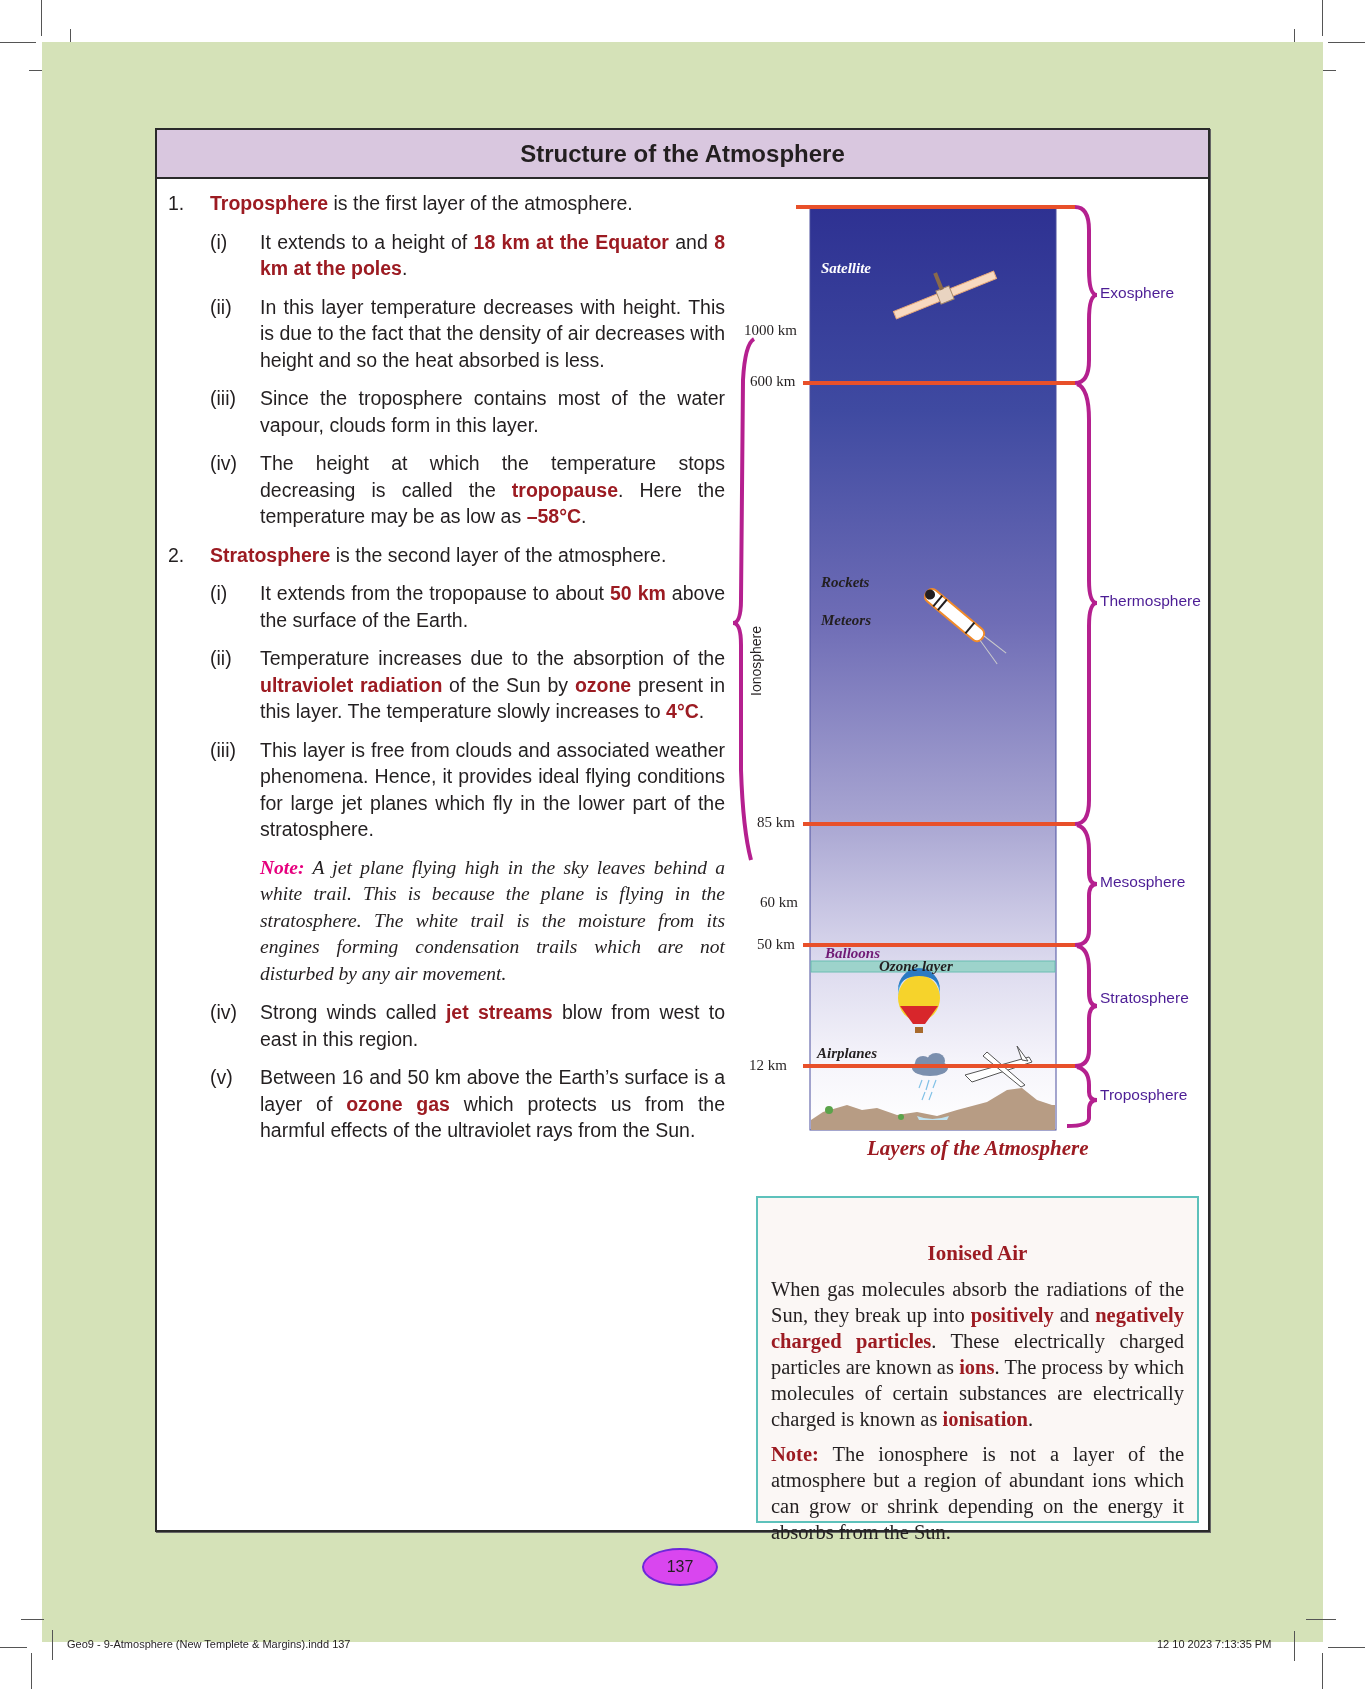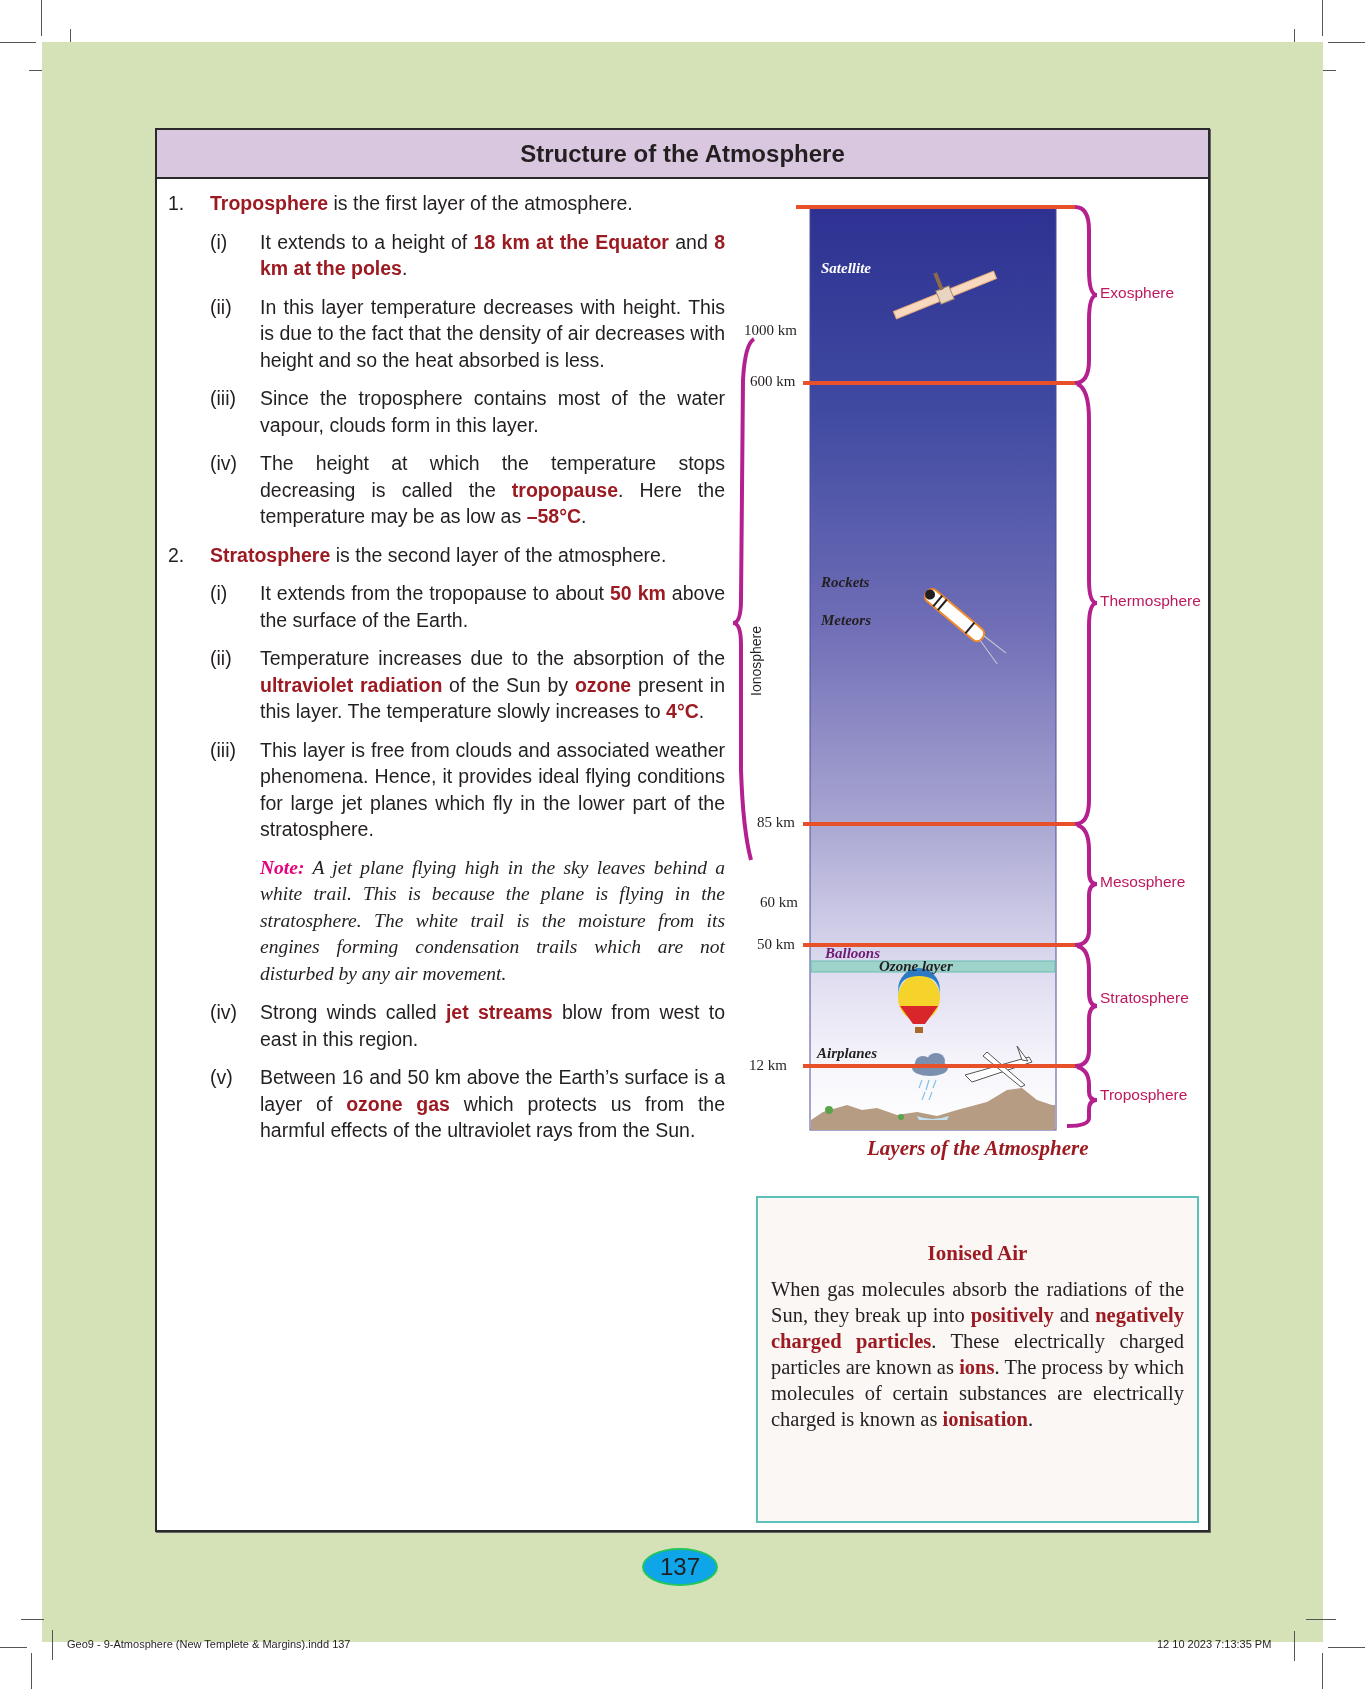--- a/index.html
+++ b/index.html
@@ -23,34 +23,34 @@
   .rom{width:50px;flex:none;}
   .sub{margin-left:42px;}
   .txt{flex:1;text-align:justify;}
   .indent{margin-left:92px;}
   .note-it{font-family:"Liberation Serif",serif;font-style:italic;font-size:19.5px;line-height:26.5px;text-align:justify;}
   .note-lbl{color:#e6007e;font-weight:bold;}
   
   .diagram{position:absolute;left:0;top:0;width:100%;height:100%;pointer-events:none;}
   .d-abs{position:absolute;}
   .km{position:absolute;font-family:"Liberation Serif",serif;font-size:15px;color:#231f20;}
-  .layer-label{position:absolute;font-size:15.5px;color:#be185d;}
+  .layer-label{position:absolute;font-size:15.5px;color:#4c1d95;}
   .obj-label{position:absolute;font-family:"Liberation Serif",serif;font-style:italic;font-weight:bold;font-size:15px;}
   .caption{position:absolute;font-family:"Liberation Serif",serif;font-style:italic;font-weight:bold;font-size:21px;color:#9c1b22;}
   .iono{position:absolute;font-size:14px;transform:rotate(-90deg);transform-origin:left top;}
   
   .ion-box{position:absolute;left:599px;top:1066px;width:443px;height:327px;background:#fbf7f5;
            border:2px solid #5dc1bb;box-sizing:border-box;padding:10px 13px 0 13px;
            font-family:"Liberation Serif",serif;font-size:20.5px;line-height:26px;}
   .ion-title{text-align:center;font-weight:bold;color:#9c1b22;font-size:21px;margin-bottom:10px;margin-top:32px;}
   .ion-p{text-align:justify;margin:0 0 9px 0;}
   .ion-r{color:#9c1b22;font-weight:bold;}
-  .pgnum{position:absolute;left:642px;top:1548px;width:76px;height:38px;border:2px solid #22c55e;
-         border-radius:50%;background:#0ea5e9;box-sizing:border-box;display:flex;align-items:center;justify-content:center;
-         font-size:24px;}
+  .pgnum{position:absolute;left:642px;top:1548px;width:76px;height:38px;border:2px solid #6d28d9;
+         border-radius:50%;background:#d946ef;box-sizing:border-box;display:flex;align-items:center;justify-content:center;
+         font-size:16px;}
   .slug{position:absolute;font-size:11px;color:#231f20;}
 </style>
 </head>
 <body>
 
 <div class="crop" style="left:41px;top:0;width:1px;height:36px"></div>
 <div class="crop" style="left:0;top:42px;width:36px;height:1px"></div>
 <div class="crop" style="left:70px;top:29px;width:1px;height:30px"></div>
 <div class="crop" style="left:29px;top:70px;width:30px;height:1px"></div>
 <div class="crop" style="left:1322px;top:0;width:1px;height:36px"></div>
@@ -230,20 +230,21 @@
     <span class="obj-label" style="left:660px;top:915px;color:#231f20">Airplanes</span>
 
     <span class="iono" style="left:591px;top:566px">Ionosphere</span>
 
     <span class="caption" style="left:710px;top:1006px">Layers of the Atmosphere</span>
   </div>
 
   <div class="ion-box">
     <div class="ion-title">Ionised Air</div>
     <p class="ion-p"><span>When gas molecules absorb the radiations of the Sun, they break up into </span><span class="ion-r">positively</span><span> and </span><span class="ion-r">negatively charged particles</span><span>. These electrically charged particles are known as </span><span class="ion-r">ions</span><span>. The process by which molecules of certain substances are electrically charged is known as </span><span class="ion-r">ionisation</span><span>.</span></p>
+    <p class="ion-p"><span class="ion-r">Note:</span><span> The ionosphere is not a layer of the atmosphere but a region of abundant ions which can grow or shrink depending on the energy it absorbs from the Sun.</span></p>
   </div>
 </div>
 
 <div class="pgnum">137</div>
 
 <div class="crop" style="left:52px;top:1630px;width:1px;height:30px"></div>
 <span class="slug" style="left:67px;top:1638px">Geo9 - 9-Atmosphere (New Templete &amp; Margins).indd   137</span>
 <span class="slug" style="left:1157px;top:1638px">12 10 2023   7:13:35 PM</span>
 
 </body></html>

